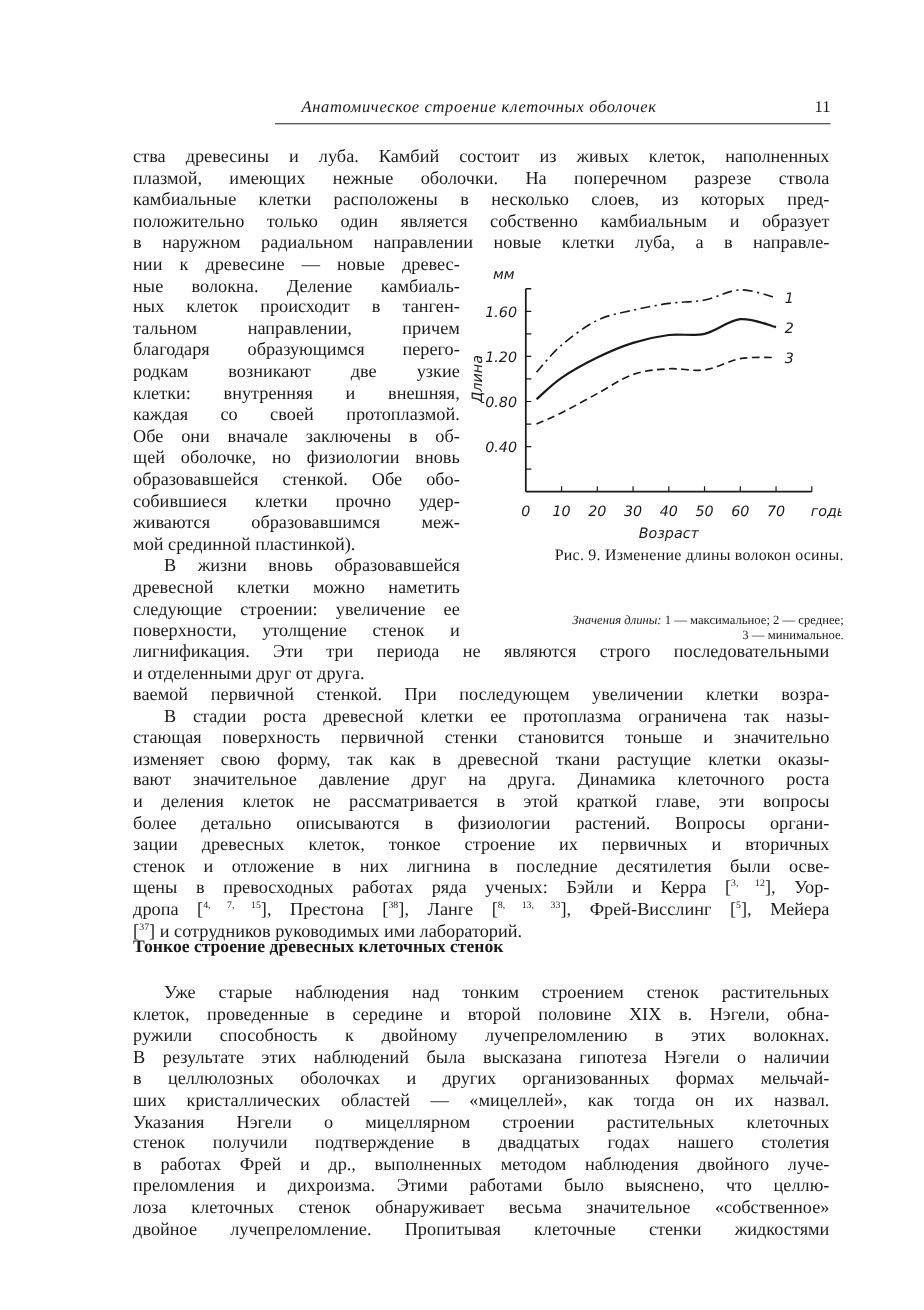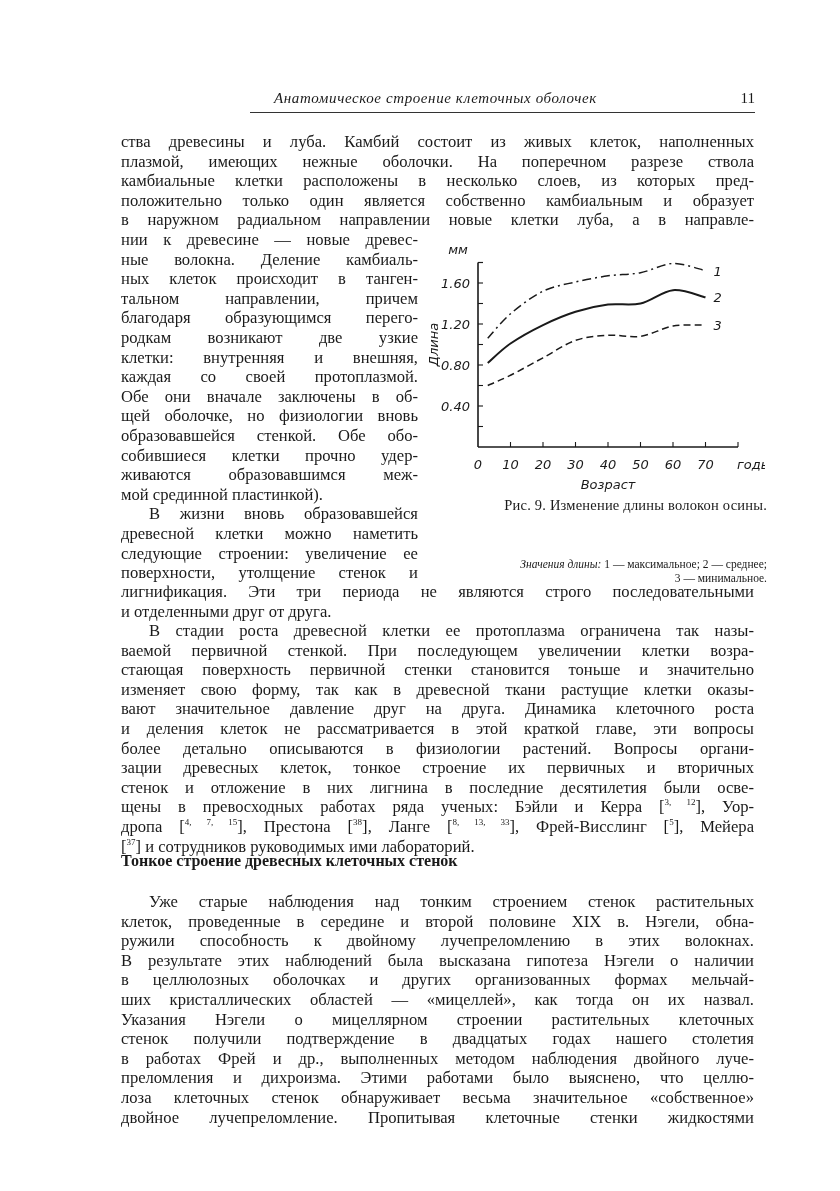--- a/index.html
+++ b/index.html
@@ -121,22 +121,22 @@
   <span class="it">Значения длины:</span><span> 1 — максимальное; 2 — среднее;</span><br>
   <span>3 — минимальное.</span>
 </div>
 
 <div class="text full" style="top:582px;">
   <span class="line">лигнификация. Эти три периода не являются строго последовательными</span>
   <span class="line last">и отделенными друг от друга.</span>
 </div>
 
 <div class="text full" style="top:621px;">
+  <span class="line">ваемой первичной стенкой. При последующем увеличении клетки возра-</span>
   <span class="line indent">В стадии роста древесной клетки ее протоплазма ограничена так назы-</span>
-  <span class="line">ваемой первичной стенкой. При последующем увеличении клетки возра-</span>
   <span class="line">стающая поверхность первичной стенки становится тоньше и значительно</span>
   <span class="line">изменяет свою форму, так как в древесной ткани растущие клетки оказы-</span>
   <span class="line">вают значительное давление друг на друга. Динамика клеточного роста</span>
   <span class="line">и деления клеток не рассматривается в этой краткой главе, эти вопросы</span>
   <span class="line">более детально описываются в физиологии растений. Вопросы органи-</span>
   <span class="line">зации древесных клеток, тонкое строение их первичных и вторичных</span>
   <span class="line">стенок и отложение в них лигнина в последние десятилетия были осве-</span>
   <span class="line"><span>щены в превосходных работах ряда ученых: Бэйли и Керра [</span><sup>3, 12</sup><span>], Уор-</span></span>
   <span class="line"><span>дропа [</span><sup>4, 7, 15</sup><span>], Престона [</span><sup>38</sup><span>], Ланге [</span><sup>8, 13, 33</sup><span>], Фрей-Висслинг [</span><sup>5</sup><span>], Мейера</span></span>
   <span class="line last"><span>[</span><sup>37</sup><span>] и сотрудников руководимых ими лабораторий.</span></span>

